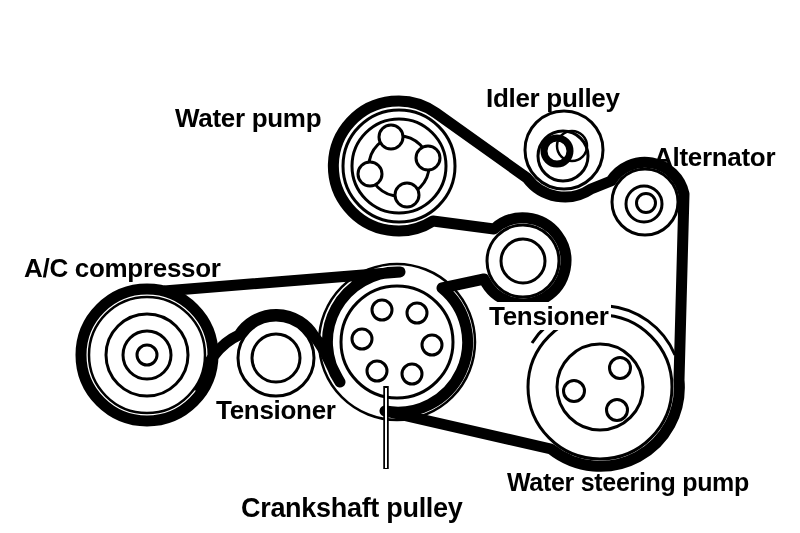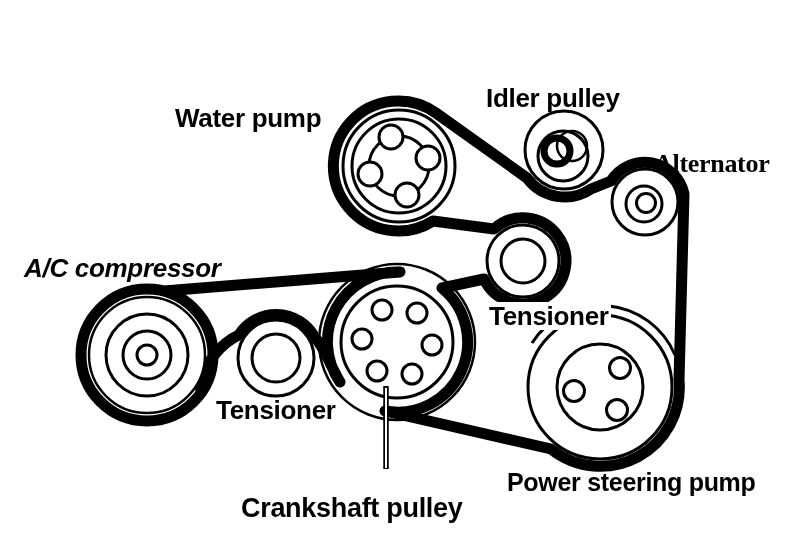--- a/index.html
+++ b/index.html
@@ -114,20 +114,20 @@
 
     <g>
       <line x1="386" y1="386" x2="386" y2="469" stroke="#000" stroke-width="5.5"></line>
       <line x1="386" y1="388" x2="386" y2="468" stroke="#fff" stroke-width="2"></line>
     </g>
   </g>
 </svg>
 
   <div class="lbl" style="left:486px;top:85px;">Idler pulley</div>
   <div class="lbl" style="left:175px;top:105px;">Water pump</div>
-  <div class="lbl" style="left:654px;top:151px;font-family:Liberation Serif, serif;">Alternator</div>
-  <div class="lbl" style="left:24px;top:255px;font-style:italic;">A/C compressor</div>
+  <div class="lbl" style="left:654px;top:144px;">Alternator</div>
+  <div class="lbl" style="left:24px;top:255px;">A/C compressor</div>
   <div class="lbl on-white" style="left:487px;top:302px;">Tensioner</div>
   <div class="lbl" style="left:216px;top:397px;">Tensioner</div>
   <div class="lbl" style="left:241px;top:470px;font-size:27px;margin-top:25px;">Crankshaft pulley</div>
-  <div class="lbl" style="left:507px;top:470px;font-size:25px;">Power steering pump</div>
+  <div class="lbl" style="left:507px;top:470px;font-size:25px;">Water steering pump</div>
 
 </div>
 
 </body></html>

